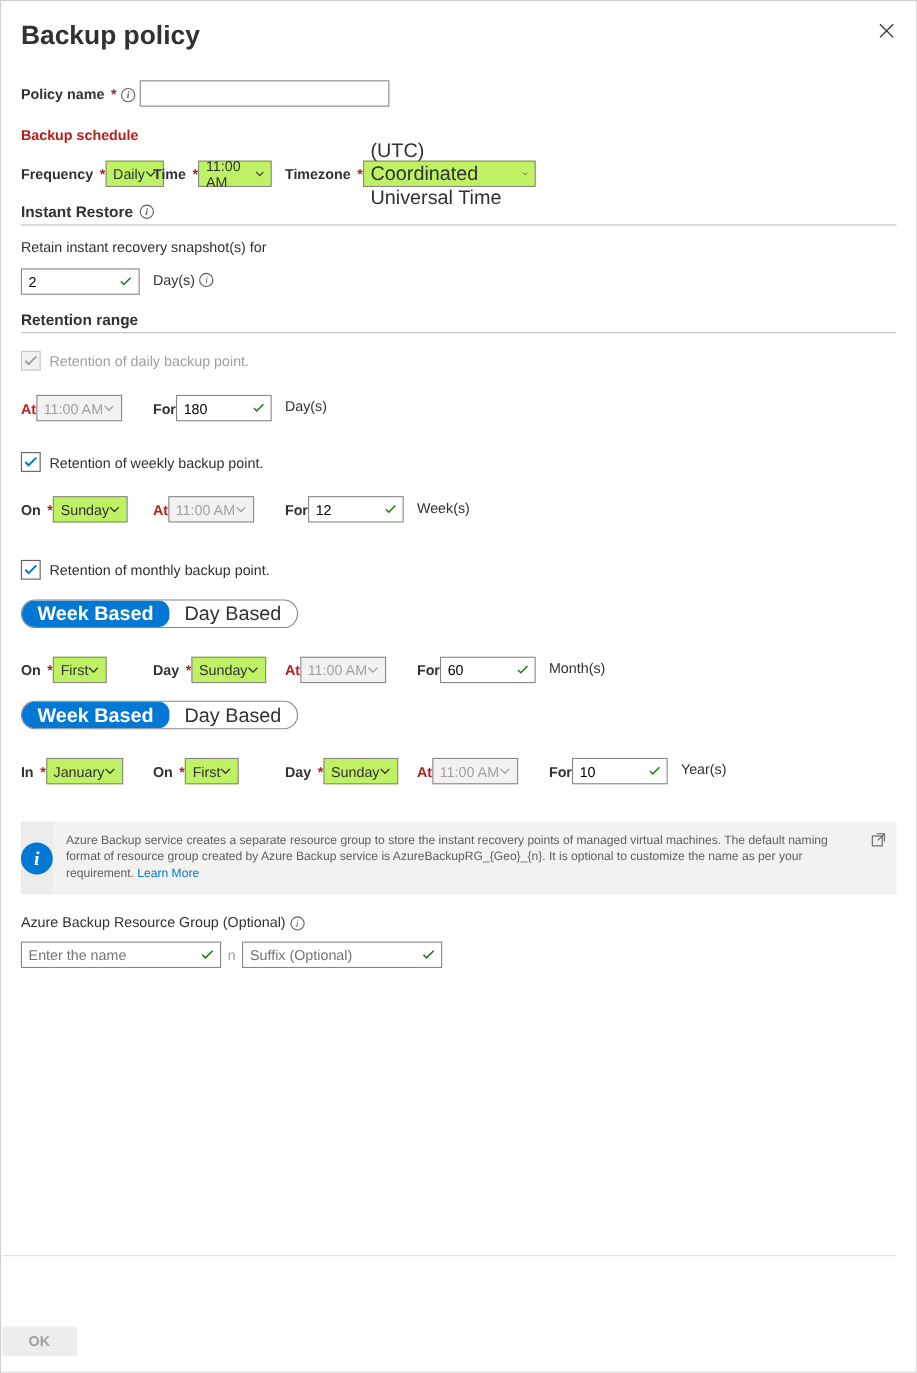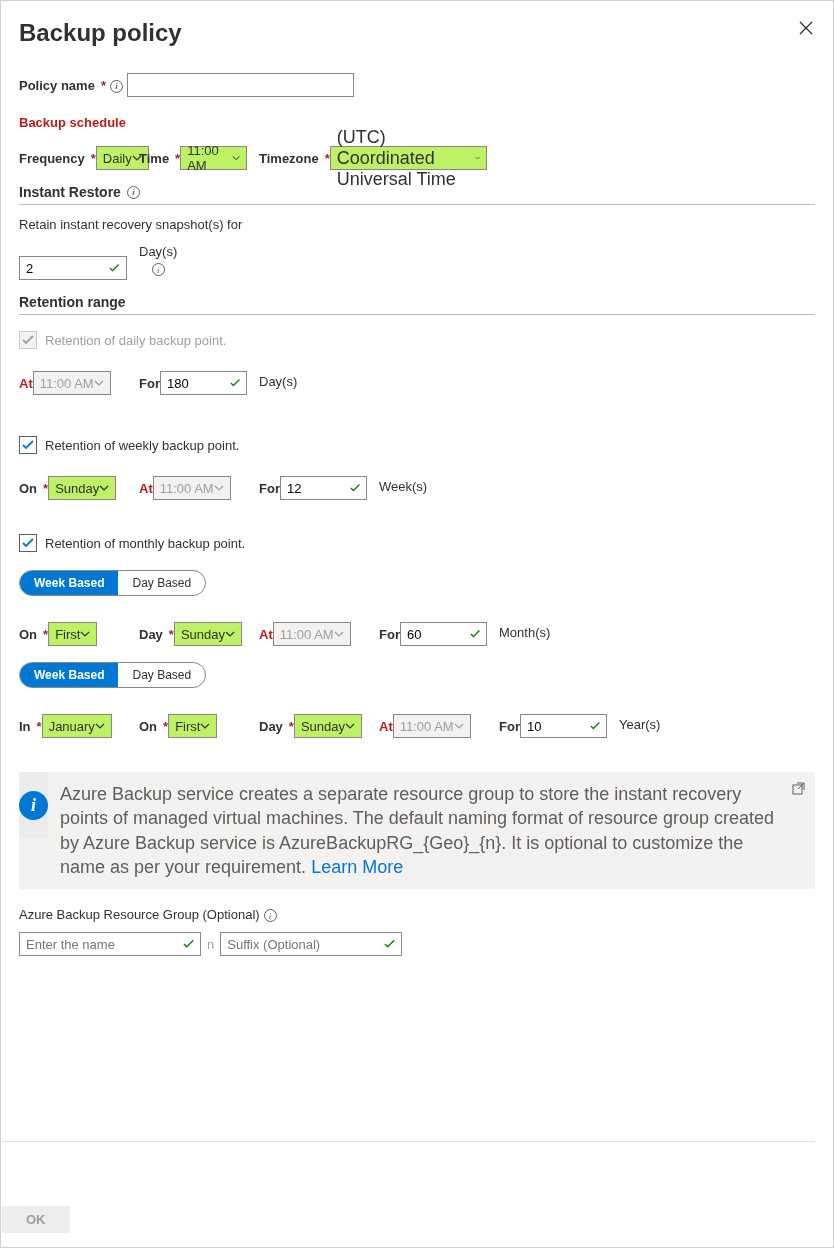--- a/index.html
+++ b/index.html
@@ -17,34 +17,34 @@
 .dropdown { height: 24px; border: 1px solid #8a8886; display: flex; align-items: center; justify-content: space-between; padding: 0 6px; cursor: pointer; background: #bef264; }
 .dropdown.disabled { background: #f3f2f1; color: #a19f9d; cursor: default; }
 .chev { width: 10px; height: 10px; }
 .check-icon { width: 12px; height: 12px; }
 .input-with-check { height: 24px; border: 1px solid #8a8886; display: flex; align-items: center; justify-content: space-between; padding: 0 6px; background: #fff; }
 .input-with-check input { border: none; outline: none; width: 100%; font-size: 13px; }
 .section-title { font-weight: 600; font-size: 14px; display: flex; align-items: center; gap: 6px; margin-top: 14px; }
 .divider { border: none; border-top: 1px solid #bdbdbd; margin: 4px 0 12px 0; }
 .row { display: flex; gap: 12px; align-items: flex-end; }
 .col { display: flex; flex-direction: row; }
-.unit { align-self: center; padding-bottom: 4px; font-size: 13px; flex-direction: column; }
+.unit { align-self: center; padding-bottom: 4px; font-size: 13px; }
 .checkbox-row { display: flex; align-items: center; gap: 8px; margin-top: 18px; margin-bottom: 2px; }
 .checkbox { width: 18px; height: 18px; border: 1px solid #605e5c; display: flex; align-items: center; justify-content: center; cursor: pointer; }
 .checkbox.disabled { background: #f3f2f1; border-color: #c8c6c4; }
 .checkbox svg { width: 12px; height: 12px; }
 .cb-label { font-size: 13px; }
 .cb-label.disabled { color: #a19f9d; }
 .pill-toggle { display: inline-flex; border: 1px solid #8a8886; border-radius: 14px; overflow: hidden; margin: 16px 0 4px 0; height: 26px; }
-.pill { padding: 0 14px; display: flex; align-items: center; font-size: 12px; cursor: pointer; }
+.pill { padding: 0 14px; display: flex; align-items: center; font-size: 18px; cursor: pointer; border-radius: 10px; }
 .pill.active { background: #0078d4; color: #fff; font-weight: 600; }
 .info-box { background: #f3f2f1; display: flex; gap: 12px; padding: 0; margin-top: 34px; position: relative; }
 .info-badge { width: 50px; height: 66px; background: #ececec; display: flex; align-items: center; justify-content: center; }
 .info-badge-circle { width: 29px; height: 29px; border-radius: 50%; background: #0078d4; display: flex; align-items: center; color: #fff; justify-content: center; font-family: Georgia, serif; font-style: italic; font-weight: 700; font-size: 18px; }
-.info-text { font-size: 18px; color: #605e5c; padding: 10px 29px 10px 0; line-height: 1.35; }
+.info-text { font-size: 11px; color: #605e5c; padding: 10px 29px 10px 0; line-height: 1.35; }
 .info-text a { color: #0078d4; text-decoration: none; }
 .extlink { position: absolute; top: 10px; right: 10px; }
 .rg-row { display: flex; align-items: center; gap: 6px; margin-top: 6px; }
 .rg-input { border: 1px solid #8a8886; height: 24px; display: flex; align-items: center; justify-content: space-between; padding: 0 6px; }
 .rg-input input { border: none; outline: none; font-size: 13px; width: 100%; color: #b91c1c; }
 .rg-sep { color: #a19f9d; }
 .footer { position: absolute; bottom: 14px; left: 1px; right: 18px; }
 .footer-hr { border: none; border-top: 1px solid #e0e0e0; margin-bottom: 64px; }
 .ok-btn { background: #ededed; color: #a19f9d; border: none; padding: 6px 24px; font-size: 13px; font-weight: 600; }
 .spacer-sm { height: 12px; }
@@ -163,21 +163,21 @@
         <input type="text" value="180" style="">
         <svg class="check-icon" viewBox="0 0 12 12">
             <polyline points="1,6 4,9 11,2" fill="none" stroke="#107c10" stroke-width="1.5"></polyline>
           </svg>
       </div>
     </div>
     <div class="unit">Day(s)</div>
   </div>
 
   
-  <div class="checkbox-row" style="margin-top:41px">
+  <div class="checkbox-row" style="margin-top:28px">
     <div class="checkbox">
       <svg viewBox="0 0 12 12">
           <polyline points="1,6 4,9 11,2" fill="none" stroke="#0078d4" stroke-width="1.8"></polyline>
         </svg>
     </div>
     <span class="cb-label">Retention of weekly backup point.</span>
   </div>
   <div style="height:20px"></div>
   <div class="row">
     <div class="col" style="width:108px">

